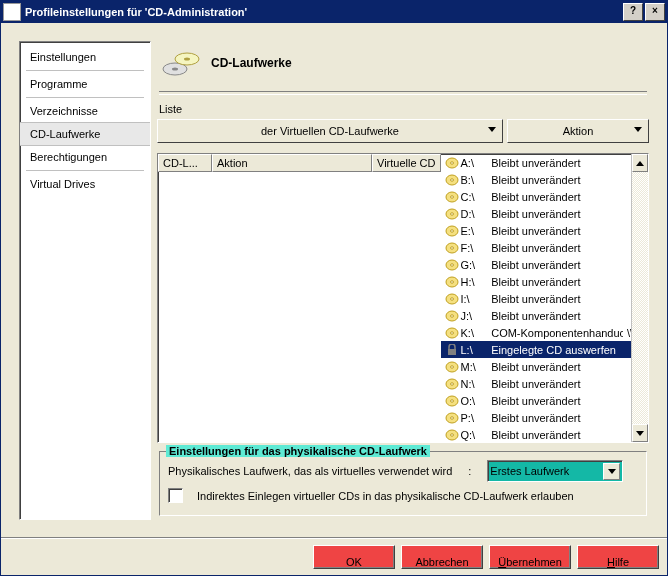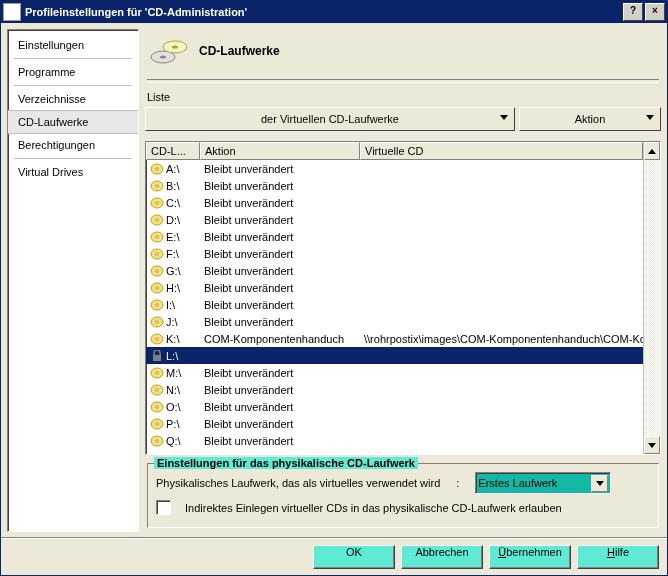--- a/index.html
+++ b/index.html
@@ -1,37 +1,37 @@
 <!DOCTYPE html>
 <html><head>
 <meta charset="utf-8">
 <style>
 html,body{margin:0;padding:0;font-family:Tahoma,sans-serif;font-size:11px;color:#000;background:#ece9d8}
 .window{width:668px;height:576px;background:#ece9d8;border:1px solid #0a246a;box-sizing:border-box;display:flex;flex-direction:column}
 .titlebar{height:22px;background:linear-gradient(to bottom,#0a246a 0%,#a6caf0 3%,#0a246a 6%,#0a246a 100%);background:#0a246a;color:#fff;display:flex;align-items:center;padding:0 2px;font-weight:bold}
 .titlebar .app-icon{width:16px;height:16px;margin-right:4px;background:#fff;border:1px solid #999;display:inline-block}
 .titlebar .title{flex:1}
 .titlebar .tb-btn{width:18px;height:16px;background:#d4d0c8;border:1px solid #fff;border-right-color:#404040;border-bottom-color:#404040;margin-left:2px;text-align:center;line-height:14px;font-family:Marlett,Arial;font-size:10px;color:#000;font-weight:bold}
-.body{flex:1;display:flex;padding:6px;gap:6px;min-height:0}
+.body{flex:1;display:flex;padding:18px;gap:6px;min-height:0}
 .sidebar{width:130px;background:#fff;border:1px solid #808080;border-right-color:#fff;border-bottom-color:#fff;box-shadow:inset 1px 1px 0 #404040;padding:4px 0}
 .sidebar-item{padding:5px 10px;cursor:default}
 .sidebar-item.selected{background:#e8e8e8;border-top:1px solid #c0c0c0;border-bottom:1px solid #c0c0c0}
 .sidebar-sep{height:1px;background:#c0c0c0;margin:2px 6px}
 .main{flex:1;display:flex;flex-direction:column;min-width:0}
 .header{display:flex;align-items:center;gap:10px;padding:6px 4px 12px 4px}
 .header-icon{width:40px;height:32px}
 .header-title{font-weight:bold;font-size:12px}
 .hr{height:2px;border-top:1px solid #808080;border-bottom:1px solid #fff;margin:0 2px 6px 2px}
 .group-label{font-weight:normal;padding:2px 0 4px 2px}
 .toolbar{display:flex;gap:4px;margin-bottom:10px}
 .dropdown-btn{flex:1;height:22px;background:#ece9d8;border:1px solid #fff;border-right-color:#404040;border-bottom-color:#404040;display:flex;align-items:center;justify-content:center;position:relative;cursor:default}
 .dropdown-btn.small{flex:0 0 140px}
 .dropdown-btn .arrow{position:absolute;right:6px;top:7px;width:0;height:0;border-left:4px solid transparent;border-right:4px solid transparent;border-top:5px solid #000}
 .table-wrap{flex:1;border:1px solid #808080;border-right-color:#fff;border-bottom-color:#fff;box-shadow:inset 1px 1px 0 #404040;background:#fff;display:flex;min-height:0}
-.table-inner{flex:1;overflow:hidden;display:flex;flex-direction:column}
+.table-inner{flex:1;overflow:hidden;display:flex;flex-direction:row}
 .thead{display:flex;height:18px;background:#ece9d8}
 .th{border:1px solid #fff;border-right-color:#808080;border-bottom-color:#808080;padding:2px 4px;box-sizing:border-box;overflow:hidden;white-space:nowrap}
 .col-drive{width:54px}
 .col-action{width:160px}
 .col-vcd{flex:1}
 .tbody{flex:1;overflow:hidden}
 .row{display:flex;height:17px;align-items:center}
 .row.selected{background:#0a246a;color:#fff}
 .cell{padding:1px 4px;box-sizing:border-box;overflow:hidden;white-space:nowrap}
 .cell.col-drive{display:flex;align-items:center;gap:2px}
@@ -43,21 +43,21 @@
 .strk{flex:1;background:repeating-conic-gradient(#ece9d8 0% 25%,#fff 0% 50%) 50%/2px 2px}
 .fieldset{border:1px solid #fff;border-top-color:#808080;border-left-color:#808080;margin:8px 2px 4px 2px;padding:8px 8px 6px 8px;position:relative}
 .fieldset .legend{position:absolute;top:-7px;left:6px;background:#5eead4;padding:0 3px;font-weight:bold}
 .form-row{display:flex;align-items:center;gap:10px;margin-bottom:6px}
 .form-row label{flex:0 0 auto}
 .select{background:#14b8a6;border:1px solid #808080;border-right-color:#fff;border-bottom-color:#fff;box-shadow:inset 1px 1px 0 #404040;height:20px;display:flex;align-items:center;padding:0 2px;width:130px;position:relative}
 .select .sel-arrow{position:absolute;right:2px;top:2px;width:15px;height:15px;background:#ece9d8;border:1px solid #fff;border-right-color:#808080;border-bottom-color:#808080;display:flex;align-items:center;justify-content:center}
 .select .sel-arrow::after{content:"";width:0;height:0;border-left:4px solid transparent;border-right:4px solid transparent;border-top:5px solid #000}
 .checkbox{width:13px;height:13px;background:#fff;border:1px solid #808080;border-right-color:#fff;border-bottom-color:#fff;box-shadow:inset 1px 1px 0 #404040;margin-right:4px}
 .buttons{display:flex;justify-content:flex-end;gap:6px;padding:6px 8px;border-top:1px solid #fff;box-shadow:0 -1px 0 #808080}
-.btn{width:80px;height:22px;background:#5eead4;border:1px solid #fff;border-right-color:#404040;border-bottom-color:#404040;box-shadow:inset -1px -1px 0 #808080;display:flex;align-items:flex-start;justify-content:center;cursor:default}
+.btn{width:80px;height:22px;background:#ef4444;border:1px solid #fff;border-right-color:#404040;border-bottom-color:#404040;box-shadow:inset -1px -1px 0 #808080;display:flex;align-items:flex-end;justify-content:center;cursor:default}
 .underline-char{text-decoration:underline}
 .colon{padding:0 6px}
 </style>
 </head>
 <body>
 
 <div class="window">
 
   <div class="titlebar">
     <span class="app-icon"></span>
@@ -236,20 +236,21 @@
                 <div class="cell col-vcd">\\rohrpostix\images\COM-Komponentenhanduch\COM-Kom</div>
               </div>
               <div class="row selected">
                 <div class="cell col-drive">
                   <span class="drive-icon"><svg width="14" height="12" viewBox="0 0 14 12">
                       <rect x="3" y="5" width="8" height="6" fill="#808080"></rect>
                       <path d="M4 5 V3 a3 3 0 0 1 6 0 V5" fill="none" stroke="#808080" stroke-width="1.5"></path>
                     </svg></span>
                   <span>L:\</span>
                 </div>
+                <div class="cell col-action">Eingelegte CD auswerfen</div>
                 <div class="cell col-vcd"></div>
               </div>
               <div class="row">
                 <div class="cell col-drive">
                   <span class="drive-icon"><svg width="14" height="12" viewBox="0 0 14 12">
                       <ellipse cx="7" cy="6" rx="6" ry="5" fill="#f5e080" stroke="#c0a020"></ellipse>
                       <ellipse cx="7" cy="6" rx="1.5" ry="1.2" fill="#fff" stroke="#c0a020"></ellipse>
                     </svg></span>
                   <span>M:\</span>
                 </div>

